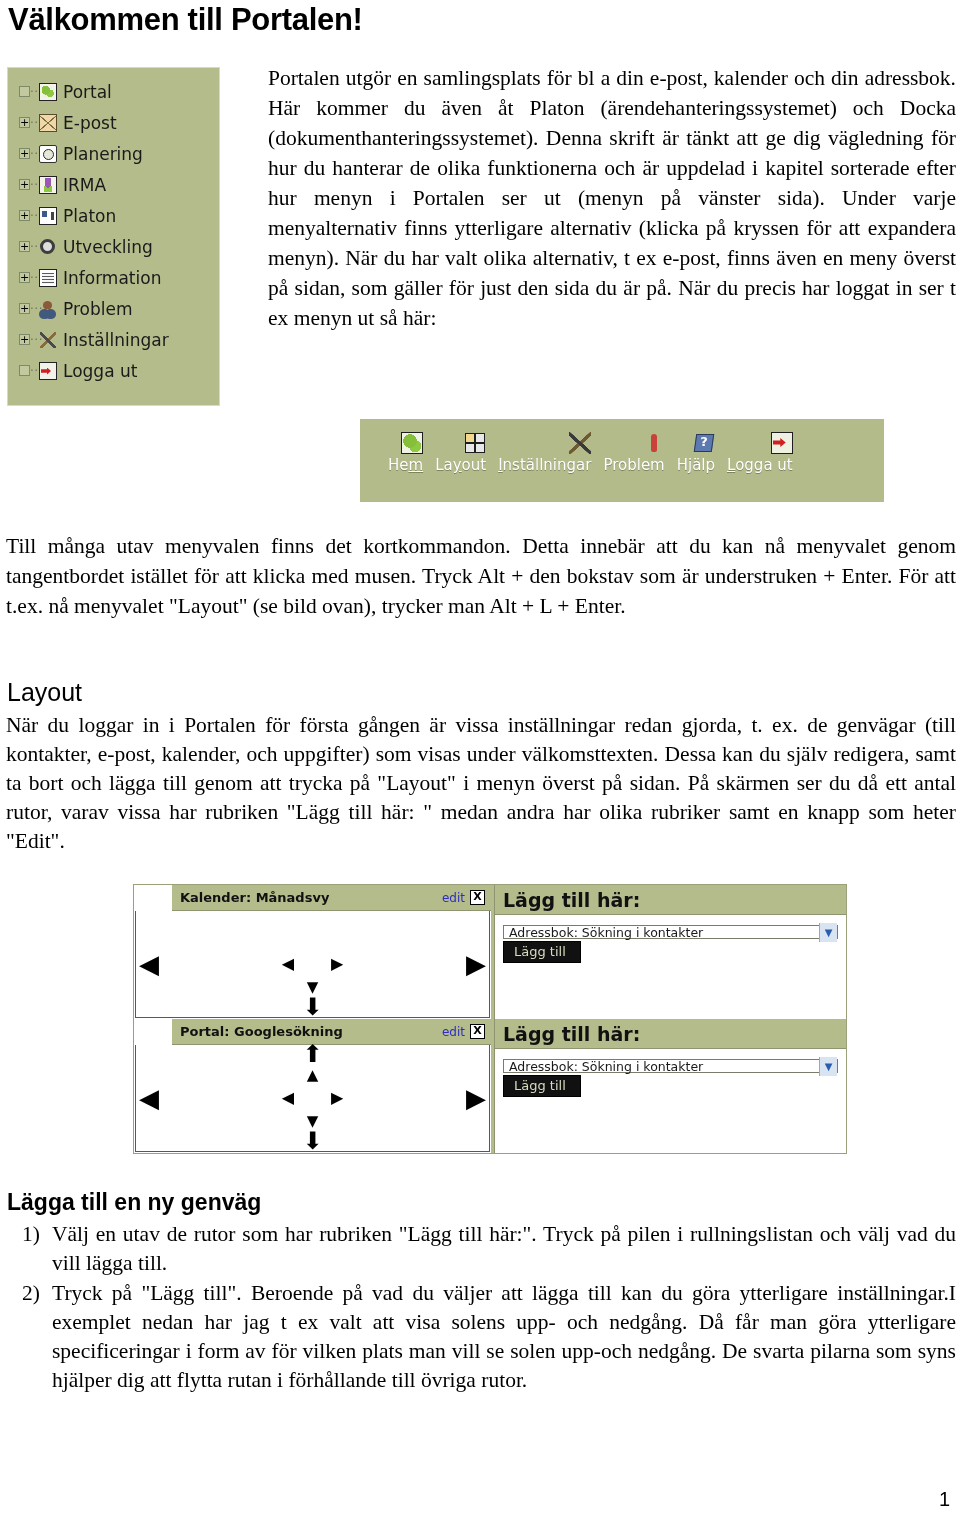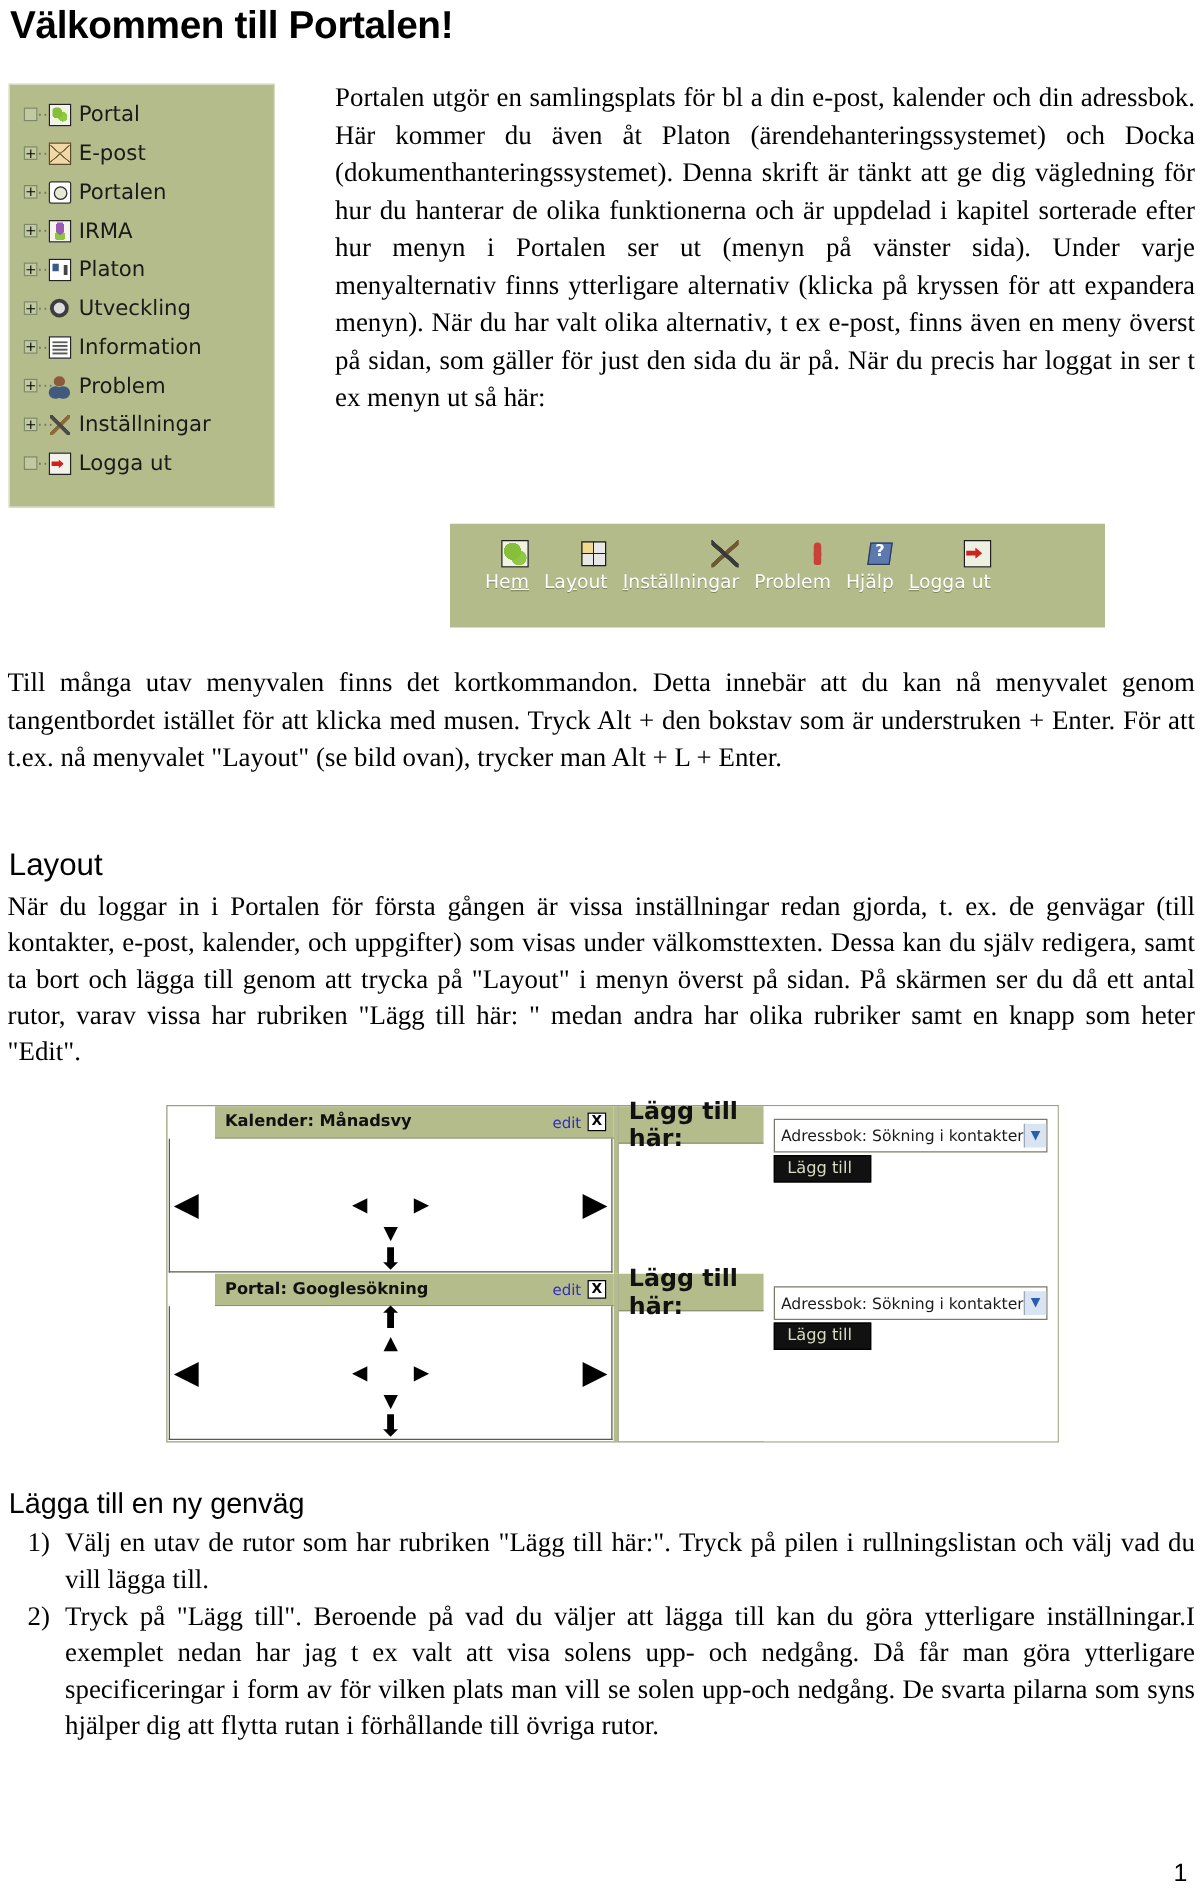--- a/index.html
+++ b/index.html
@@ -234,21 +234,21 @@
   }
 
   
   .sec-head {
     position: absolute;
     font-family: "Liberation Sans", sans-serif;
     font-size: 25px;
     line-height: 28px;
     color: #000;
   }
-  .sec-head.bold { font-weight: normal; }
+  .sec-head.bold { font-weight: bold; }
   #h-layout { left: 7px; top: 678px; }
   #h-genvag { left: 7px; top: 1188px; font-size: 23px; }
 
   
   .toolbar-shot {
     position: absolute;
     left: 360px;
     top: 419px;
     width: 524px;
     height: 83px;
@@ -390,21 +390,21 @@
     width: 360px;
     flex: 0 0 360px;
     border-right: 3px solid #b5bc8c;
     box-sizing: border-box;
     display: flex;
     flex-direction: column;
   }
   .ed-right {
     flex: 1 1 auto;
     display: flex;
-    flex-direction: row;
+    flex-direction: column;
     border-left: 1px solid #8e9470;
     box-sizing: border-box;
   }
   .ed-header {
     background: #b5bc8c;
     height: 26px;
     display: flex;
     align-items: center;
     padding: 0 6px 0 8px;
     box-sizing: border-box;
@@ -474,21 +474,21 @@
     color: #111;
     background: #b5bc8c;
     height: 30px;
     display: flex;
     align-items: center;
     padding-left: 8px;
     box-sizing: border-box;
     border-bottom: 1px solid #8e9470;
   }
   .ed-select {
-    height: 27px;
+    height: 14px;
     border: 1px solid #7b7b6b;
     background: #ffffff;
     display: flex;
     align-items: center;
     font-family: "DejaVu Sans", sans-serif;
     font-size: 12.5px;
     color: #1a1a1a;
     padding-left: 5px;
     box-sizing: border-box;
   }
@@ -575,21 +575,21 @@
       </span>
     <span class="tree-label">E-post</span>
   </div>
 
   <div class="tree-row">
     <span class="tree-toggle plus"></span>
     <span class="tree-dots">···</span>
     <span class="tree-icon">
         <span class="ic-box ic-clock"></span>
       </span>
-    <span class="tree-label">Portalen</span>
+    <span class="tree-label">Planering</span>
   </div>
 
   <div class="tree-row">
     <span class="tree-toggle plus"></span>
     <span class="tree-dots">···</span>
     <span class="tree-icon">
         <span class="ic-box ic-flower"></span>
       </span>
     <span class="tree-label">IRMA</span>
   </div>

